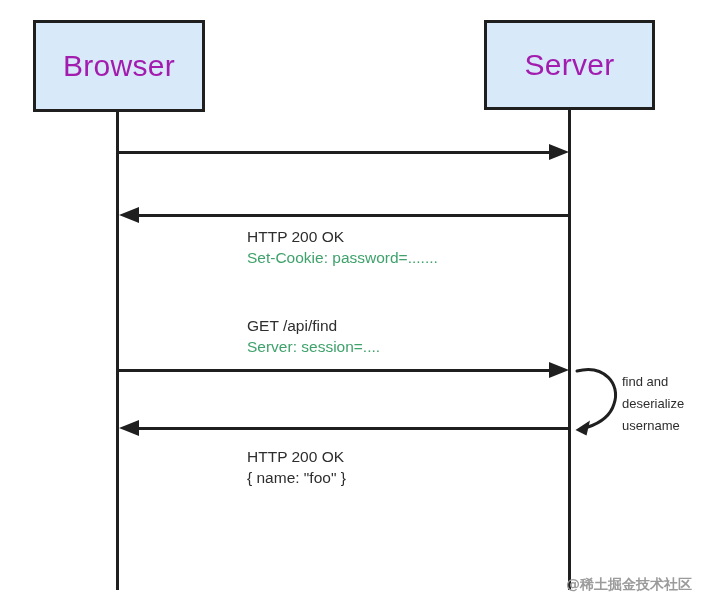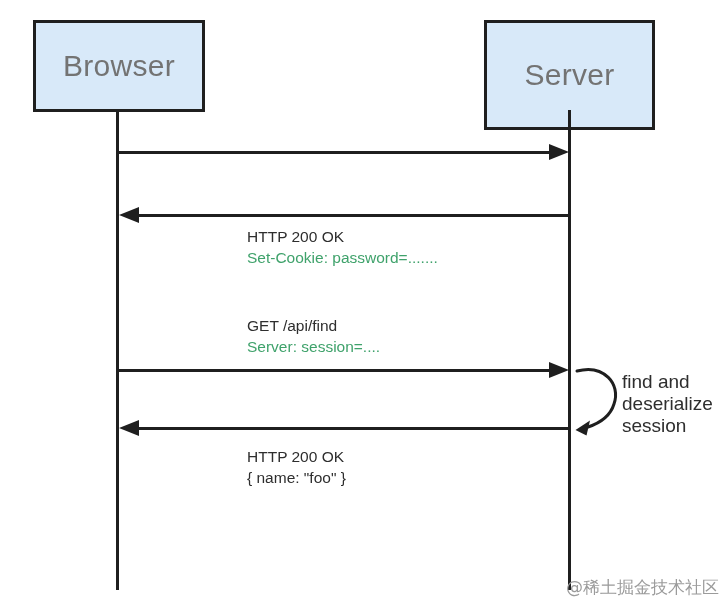--- a/index.html
+++ b/index.html
@@ -12,23 +12,23 @@
     position: relative; width: 724px; height: 613px;
     background: #ffffff; overflow: hidden;
   }
   .actor-box {
     position: absolute;
     background: var(--box-fill, #d8e9f9);
     border: 3px solid var(--stroke, #1f1f1f);
     display: flex; align-items: center; justify-content: center;
   }
   .actor-box.browser { left: 33px; top: 20px; width: 172px; height: 92px; }
-  .actor-box.server  { left: 484px; top: 20px; width: 171px; height: 110px; }
+  .actor-box.server  { left: 484px; top: 20px; width: 171px; height: 90px; }
   .actor-label {
-    font-size: 30px; font-weight: 500; color: #737373; letter-spacing: 0.3px;
+    font-size: 30px; font-weight: 500; color: #a21caf; letter-spacing: 0.3px;
   }
   .lifeline { position: absolute; width: 3px; background: var(--stroke, #1f1f1f); }
   .lifeline.browser-lifeline { left: 116px; top: 112px; height: 478px; }
   .lifeline.server-lifeline  { left: 568px; top: 110px; height: 480px; }
 
   .msg-label {
     position: absolute; left: 247px;
     font-size: 15.5px; line-height: 21px;
     color: var(--text, #2e2e2e); font-weight: 500;
   }
@@ -43,27 +43,28 @@
     width: 0; height: 0;
     border-top: 8px solid transparent; border-bottom: 8px solid transparent;
   }
   .arrow.right .head { border-left: 20px solid var(--stroke, #1f1f1f); }
   .arrow.left  .head { border-right: 20px solid var(--stroke, #1f1f1f); order: -1; }
 
   .loop-svg { position: absolute; left: 572px; top: 362px; }
 
   .note {
     position: absolute; left: 622px; top: 371px;
-    font-size: 19px; line-height: 22px;
+    font-size: 13px; line-height: 22px;
     color: var(--text, #2e2e2e); font-weight: 500;
   }
   .watermark {
     position: absolute; left: 566px; top: 576px;
-    font-size: 17px; color: var(--watermark, #9b9b9b);
+    font-size: 14px; color: var(--watermark, #9b9b9b);
     font-family: "DejaVu Sans", "Liberation Sans", sans-serif;
+    font-weight: bold;
   }
 </style>
 </head>
 <body>
 
 <div class="canvas">
 
   <div class="actor-box browser">
     <span class="actor-label">Browser</span>
   </div>
@@ -98,21 +99,21 @@
   </div>
 
   <svg class="loop-svg" width="56" height="78" viewBox="0 0 56 78">
     <path d="M 5 9 C 32 2, 49 22, 42 42 C 38 55 28 61 16 65" fill="none" stroke="#1f1f1f" stroke-width="3" stroke-linecap="round"></path>
     <polygon points="3.5,68 18,58.5 14.5,73.5" fill="#1f1f1f"></polygon>
   </svg>
 
   <div class="note">
     <div class="note-line">find and</div>
     <div class="note-line">deserialize</div>
-    <div class="note-line">session</div>
+    <div class="note-line">username</div>
   </div>
 
   <div class="arrow left" style="top:420px">
     <div class="line"></div>
     <div class="head"></div>
   </div>
   <div class="msg-label" style="top:446px">
     <div class="msg-line">HTTP 200 OK</div>
     <div class="msg-line">{ name: "foo" }</div>
   </div>

